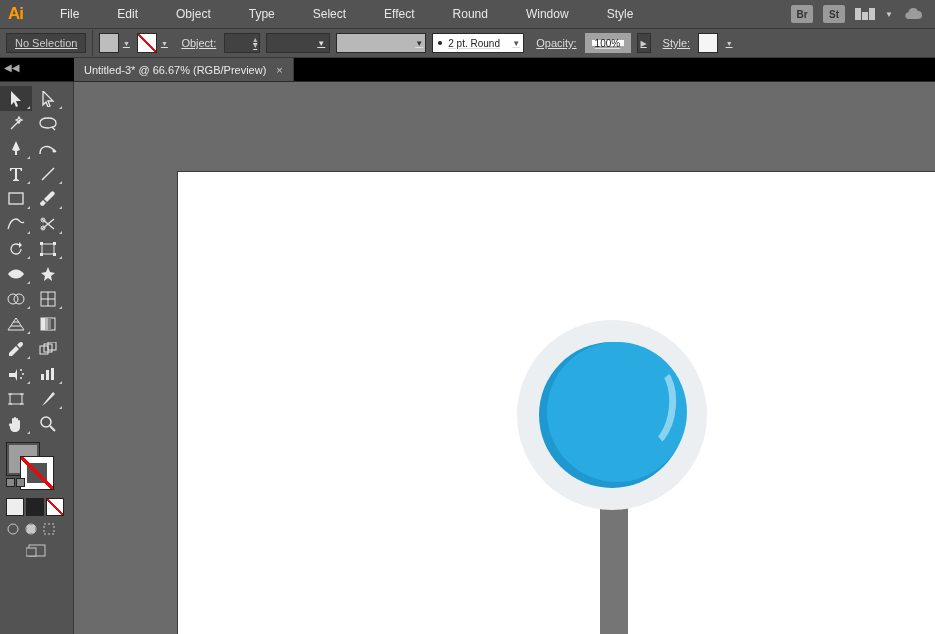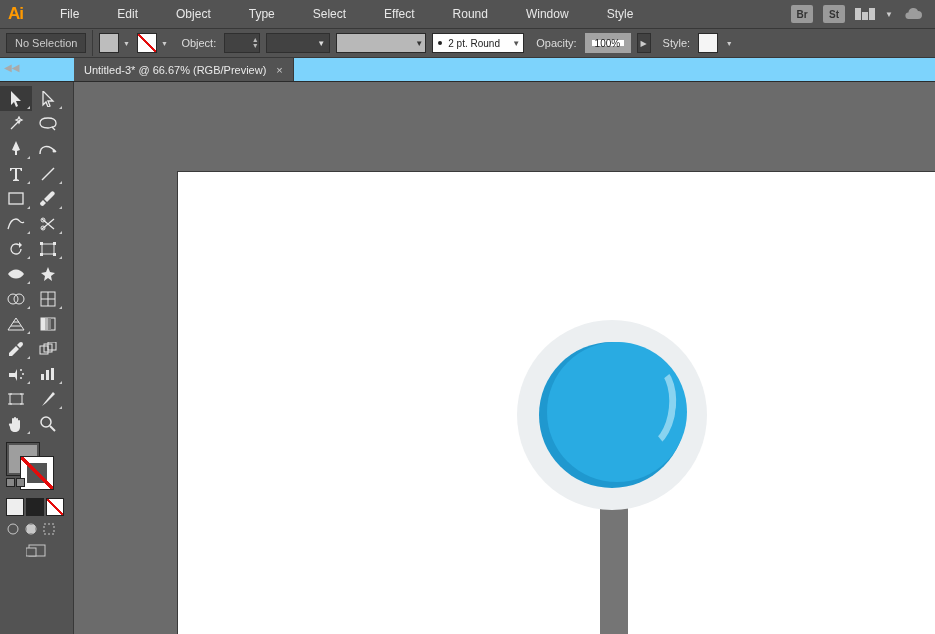--- a/index.html
+++ b/index.html
@@ -58,20 +58,21 @@
   .controlbar {
     height: 30px;
     background: #535353;
     border-top: 1px solid #383838;
     border-bottom: 1px solid #383838;
     display: flex;
     align-items: center;
     padding: 0 6px;
     gap: 6px;
     font-size: 11px;
+    text-decoration: underline;
   }
   .no-selection {
     background: #424242;
     border: 1px solid #2f2f2f;
     padding: 3px 8px;
     color: #ccc;
     font-size: 11px;
   }
   .swatch-group { display:flex; align-items:center; gap:2px; }
   .swatch {
@@ -154,21 +155,21 @@
   .sparkle {
     width:18px;height:18px;
     display:flex;align-items:center;justify-content:center;
     color:#bbb;
   }
   .sep { width:1px; height:26px; background:#3a3a3a; }
 
   
   .tabstrip {
     height: 24px;
-    background: #7dd3fc;
+    background: #000000;
     border-bottom:1px solid #2b2b2b;
     display:flex; align-items:stretch;
     padding-left:74px;
   }
   .doc-tab {
     background:#535353;
     display:flex; align-items:center;
     padding:0 10px;
     color:#eaeaea;
     font-size:11px;

